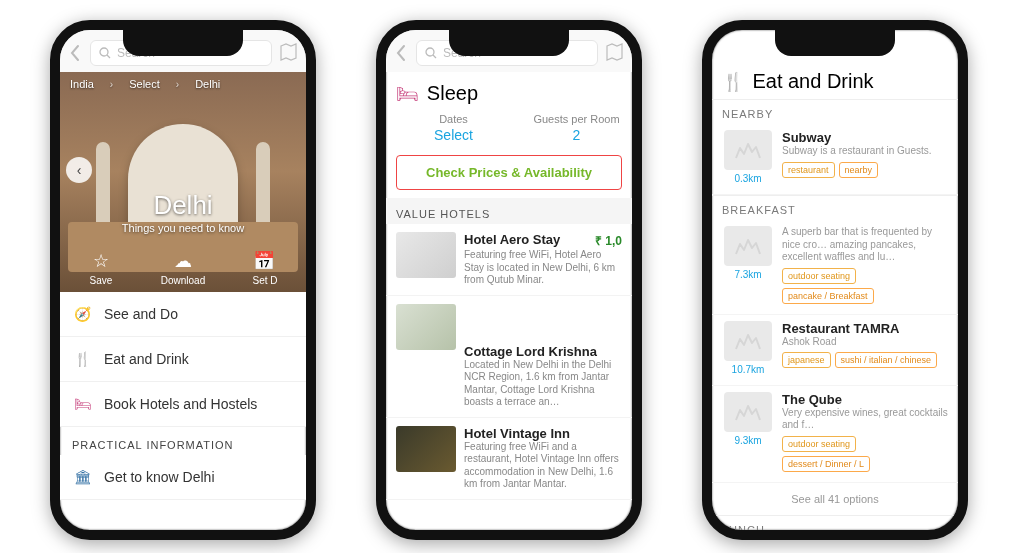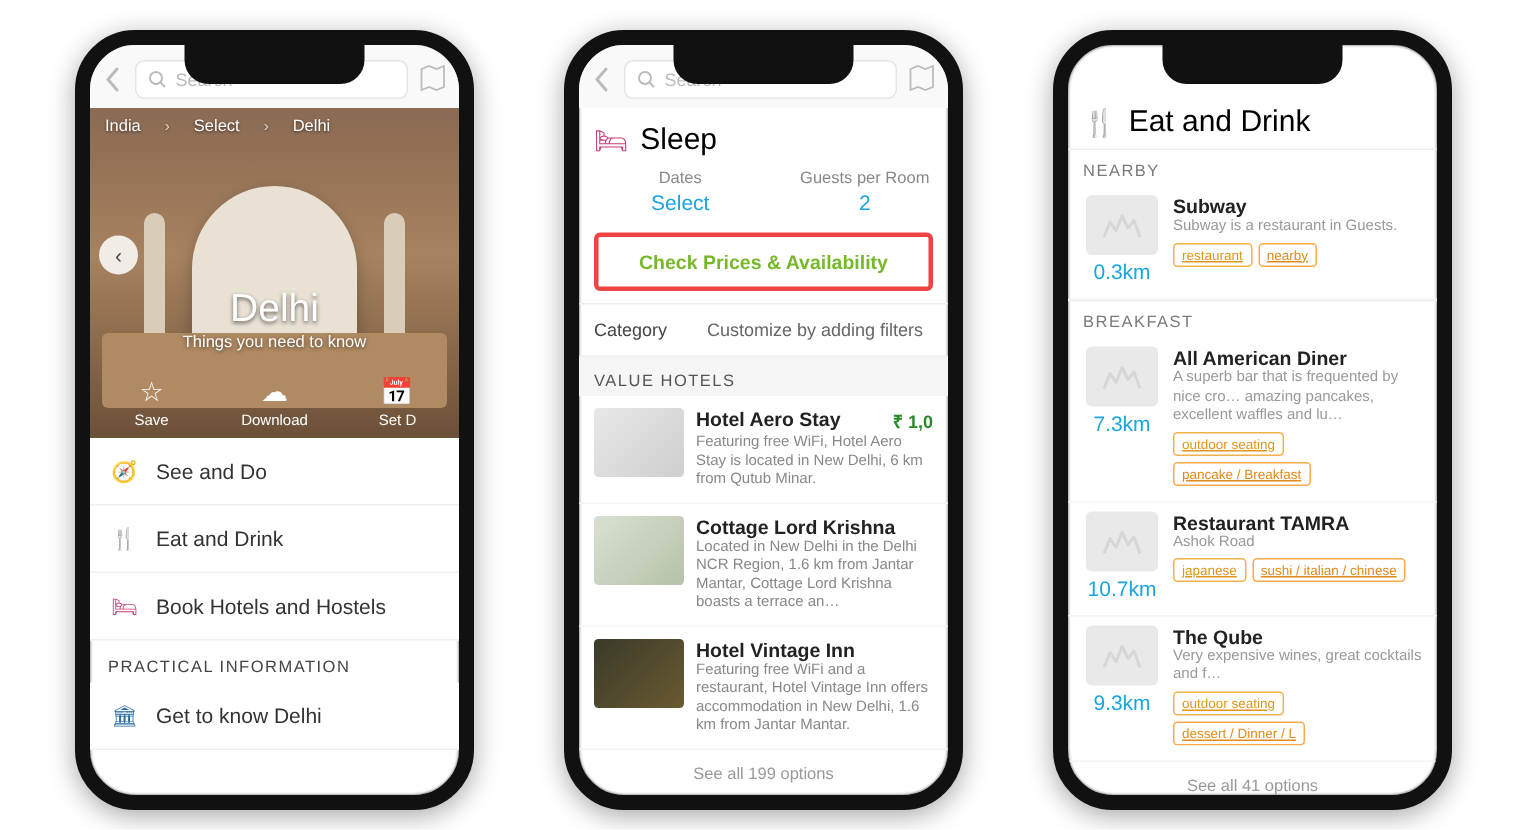--- a/index.html
+++ b/index.html
@@ -100,21 +100,21 @@
   
   .sleep-head {
     display:flex; align-items:center; gap:8px; padding:10px 10px 6px;
   }
   .sleep-head .bed { color:#c63d7a; font-size:18px; }
   .sleep-head h2 { font-size:20px; font-weight:400; }
   .dg-row { display:flex; padding:2px 0 6px; }
   .dg-cell { flex:1; text-align:center; font-size:11px; color:#888;padding-left:12px; }
   .dg-val { font-size:14px; color:#1aa4e0; margin-top:2px; }
   .check-btn {
-    margin:6px 10px 8px; border:3px solid #ef4444; color:#76b82a;
+    margin:6px 10px 8px; border:1px solid #ef4444; color:#76b82a;
     border-radius:4px; text-align:center; padding:9px; font-size:13px; font-weight:600;
   }
   .filter-tabs {
     display:flex; border-top:1px solid #eee; border-bottom:1px solid #eee;
     font-size:12px; color:#444;
   }
   .filter-tabs > div { flex:0 0 auto; padding:10px 10px; }
   .filter-tabs .ftab2 { flex:1; text-align:center; color:#666; }
   .subhdr { padding:10px 10px 4px; font-size:11px; letter-spacing:1px; color:#555; background:#f5f5f5;}
   .hotel {
@@ -142,28 +142,28 @@
     display:flex; gap:8px; padding:6px 10px 10px;
     border-bottom:1px solid #f4f4f4;
   }
   .poi .pthumb {
     width:52px; display:flex; flex-direction:column; align-items:center;
   }
   .poi .pimg {
     width:48px; height:40px; border-radius:4px; background:#e9e9e9;
     display:flex; align-items:center; justify-content:center; color:#cfcfcf;
   }
-  .poi .dist { margin-top:3px; font-size:14px; color:#1aa4e0; }
+  .poi .dist { margin-top:3px; font-size:10px; color:#1aa4e0; }
   .poi .pbody { flex:1; overflow:hidden; }
   .poi .pname { font-size:13px; font-weight:600; color:#222; }
   .poi .pdesc { font-size:10px; color:#999; line-height:1.25; }
   .tags { display:flex; gap:4px; margin-top:4px; flex-wrap:wrap; }
   .tag {
     font-size:9px; padding:2px 5px; border:1px solid #f2b24a; border-radius:3px;
-    color:#e0961a; background:#fff;text-decoration:underline;
+    color:#e0961a; background:#fff;
   }
   .tag.blue { border-color:#fca94a; color:#e28a1a; }
   svg { display:block; }
 </style>
 </head>
 <body>
 
 <div class="stage">
 
   <div class="phone">
@@ -276,59 +276,54 @@
         <div class="dg-val">Select</div>
       </div>
       <div class="dg-cell">
         <div>Guests per Room</div>
         <div class="dg-val">2</div>
       </div>
     </div>
 
     <div class="check-btn">Check Prices &amp; Availability</div>
 
-    <div class="filter-tabs">
-      <div>Category</div>
-      <div class="ftab2">Customize by adding filters</div>
-    </div>
 
     <div class="subhdr">VALUE HOTELS</div>
 
     <div id="hotels">
         <div class="hotel">
           <div class="thumb th1"></div>
           <div style="flex: 1 1 0%; overflow: hidden;">
             <div class="hname">
               <span>Hotel Aero Stay</span>
               <span class="price">₹ 1,0</span>
             </div>
             <div class="hdesc">Featuring free WiFi, Hotel Aero Stay is located in New Delhi, 6 km from Qutub Minar.</div>
           </div>
         </div>
         <div class="hotel">
           <div class="thumb th2"></div>
-          <div style="flex: 1 1 0%; overflow: hidden;">
+          <div style="flex: 1 1 0%; overflow: hidden; margin-top: 40px;">
             <div class="hname">
               <span>Cottage Lord Krishna</span>
             </div>
             <div class="hdesc">Located in New Delhi in the Delhi NCR Region, 1.6 km from Jantar Mantar, Cottage Lord Krishna boasts a terrace an…</div>
           </div>
         </div>
         <div class="hotel">
           <div class="thumb th3"></div>
           <div style="flex: 1 1 0%; overflow: hidden;">
             <div class="hname">
               <span>Hotel Vintage Inn</span>
             </div>
             <div class="hdesc">Featuring free WiFi and a restaurant, Hotel Vintage Inn offers accommodation in New Delhi, 1.6 km from Jantar Mantar.</div>
           </div>
         </div>
       </div>
 
-    <div class="see-all">See all 199 options</div>
   </div>
 
   <div class="phone">
     <div class="notch"></div>
 
     <div class="eat-head" style="margin-top:30px">
       <span class="fork">🍴</span>
       <h2>Eat and Drink</h2>
     </div>
 
@@ -356,21 +351,20 @@
         <div class="poi">
           <div class="pthumb">
             <div class="pimg">
               <svg width="26" height="18" viewBox="0 0 26 18">
                 <path d="M1 17 L5 7 L9 13 L13 3 L17 11 L21 6 L25 17" stroke="#d6d6d6" stroke-width="2" fill="none" stroke-linejoin="round"></path>
               </svg>
             </div>
             <div class="dist">7.3km</div>
           </div>
           <div class="pbody">
-            <div class="pname">All American Diner</div>
             <div class="pdesc">A superb bar that is frequented by nice cro… amazing pancakes, excellent waffles and lu…</div>
             <div class="tags">
               <span class="tag">outdoor seating</span>
               <span class="tag blue">pancake / Breakfast</span>
             </div>
           </div>
         </div>
         <div class="poi">
           <div class="pthumb">
             <div class="pimg">

